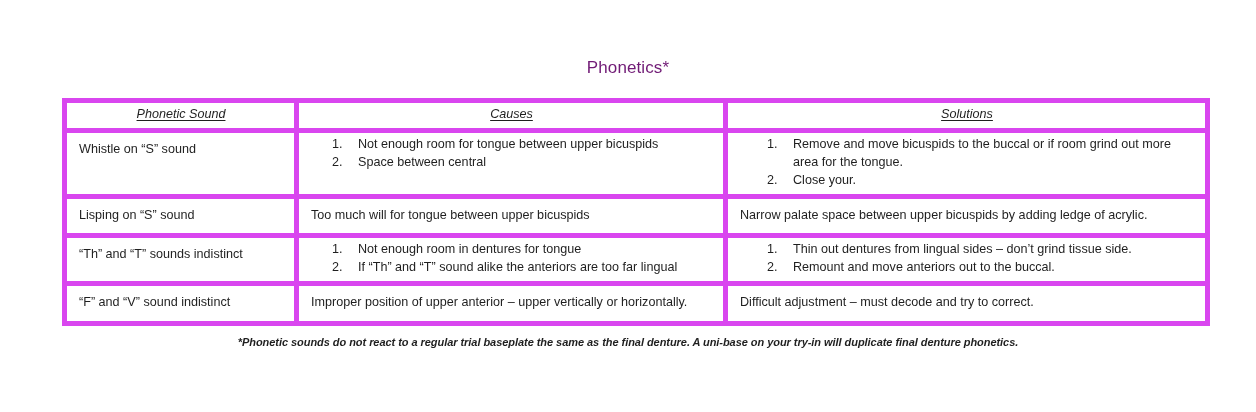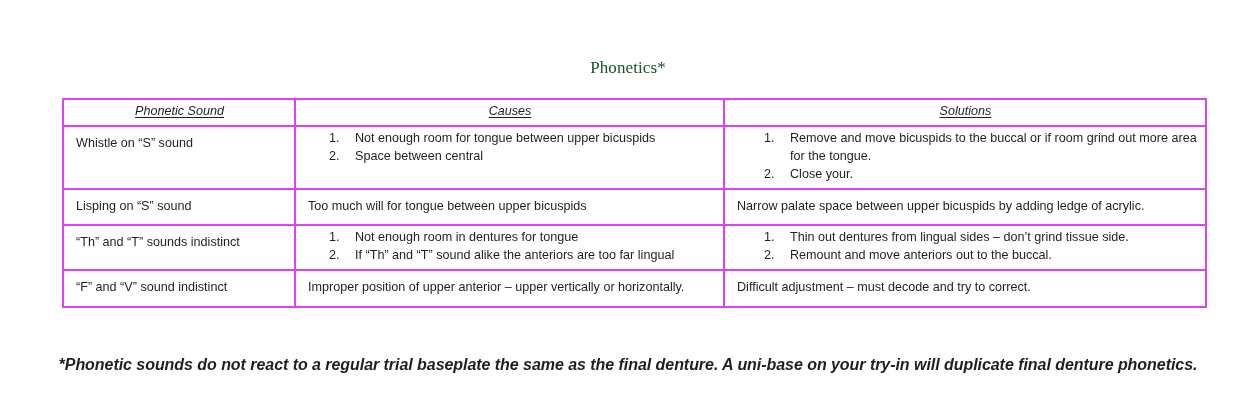--- a/index.html
+++ b/index.html
@@ -22,38 +22,37 @@
   }
   .doc-title {
     position: absolute;
     top: 58px;
     left: 0;
     width: 1256px;
     text-align: center;
     font-size: 17px;
     font-weight: 400;
     letter-spacing: 0.1px;
-    color: #14532d;
-    font-family: Liberation Serif, serif;
+    color: #701a75;
   }
   .table-wrap {
     position: absolute;
     top: 98px;
     left: 62px;
     width: 1143px;
   }
   table.phonetics {
     border-collapse: collapse;
     width: 1143px;
     table-layout: fixed;
     background: #ffffff;
   }
   table.phonetics th,
   table.phonetics td {
-    border: 2px solid #d946ef;
+    border: 5px solid #d946ef;
     vertical-align: top;
     padding: 3px 6px 4px 7px;
     font-size: 12.6px;
     line-height: 1.42;
     color: #1f1f1f;
   }
   table.phonetics thead th {
     text-align: center;
     font-weight: 400;
     font-style: italic;
@@ -94,25 +93,25 @@
   ul.numlist > li .txt {
     flex: 1 1 auto;
   }
   
   td.causes-cell ul.numlist > li .num { padding-left: 26px; width: 26px; }
   
   td.solutions-cell ul.numlist > li .num { padding-left: 32px; width: 26px; }
 
   .footnote {
     position: absolute;
-    top: 356px;
+    top: 336px;
     left: 0;
     width: 1256px;
     text-align: center;
-    font-size: 16px;
+    font-size: 11px;
     font-style: italic;
     font-weight: bold;
     color: #1f1f1f;
     letter-spacing: -0.05px;
   }
 </style>
 </head>
 <body>
 
 <div class="page">

